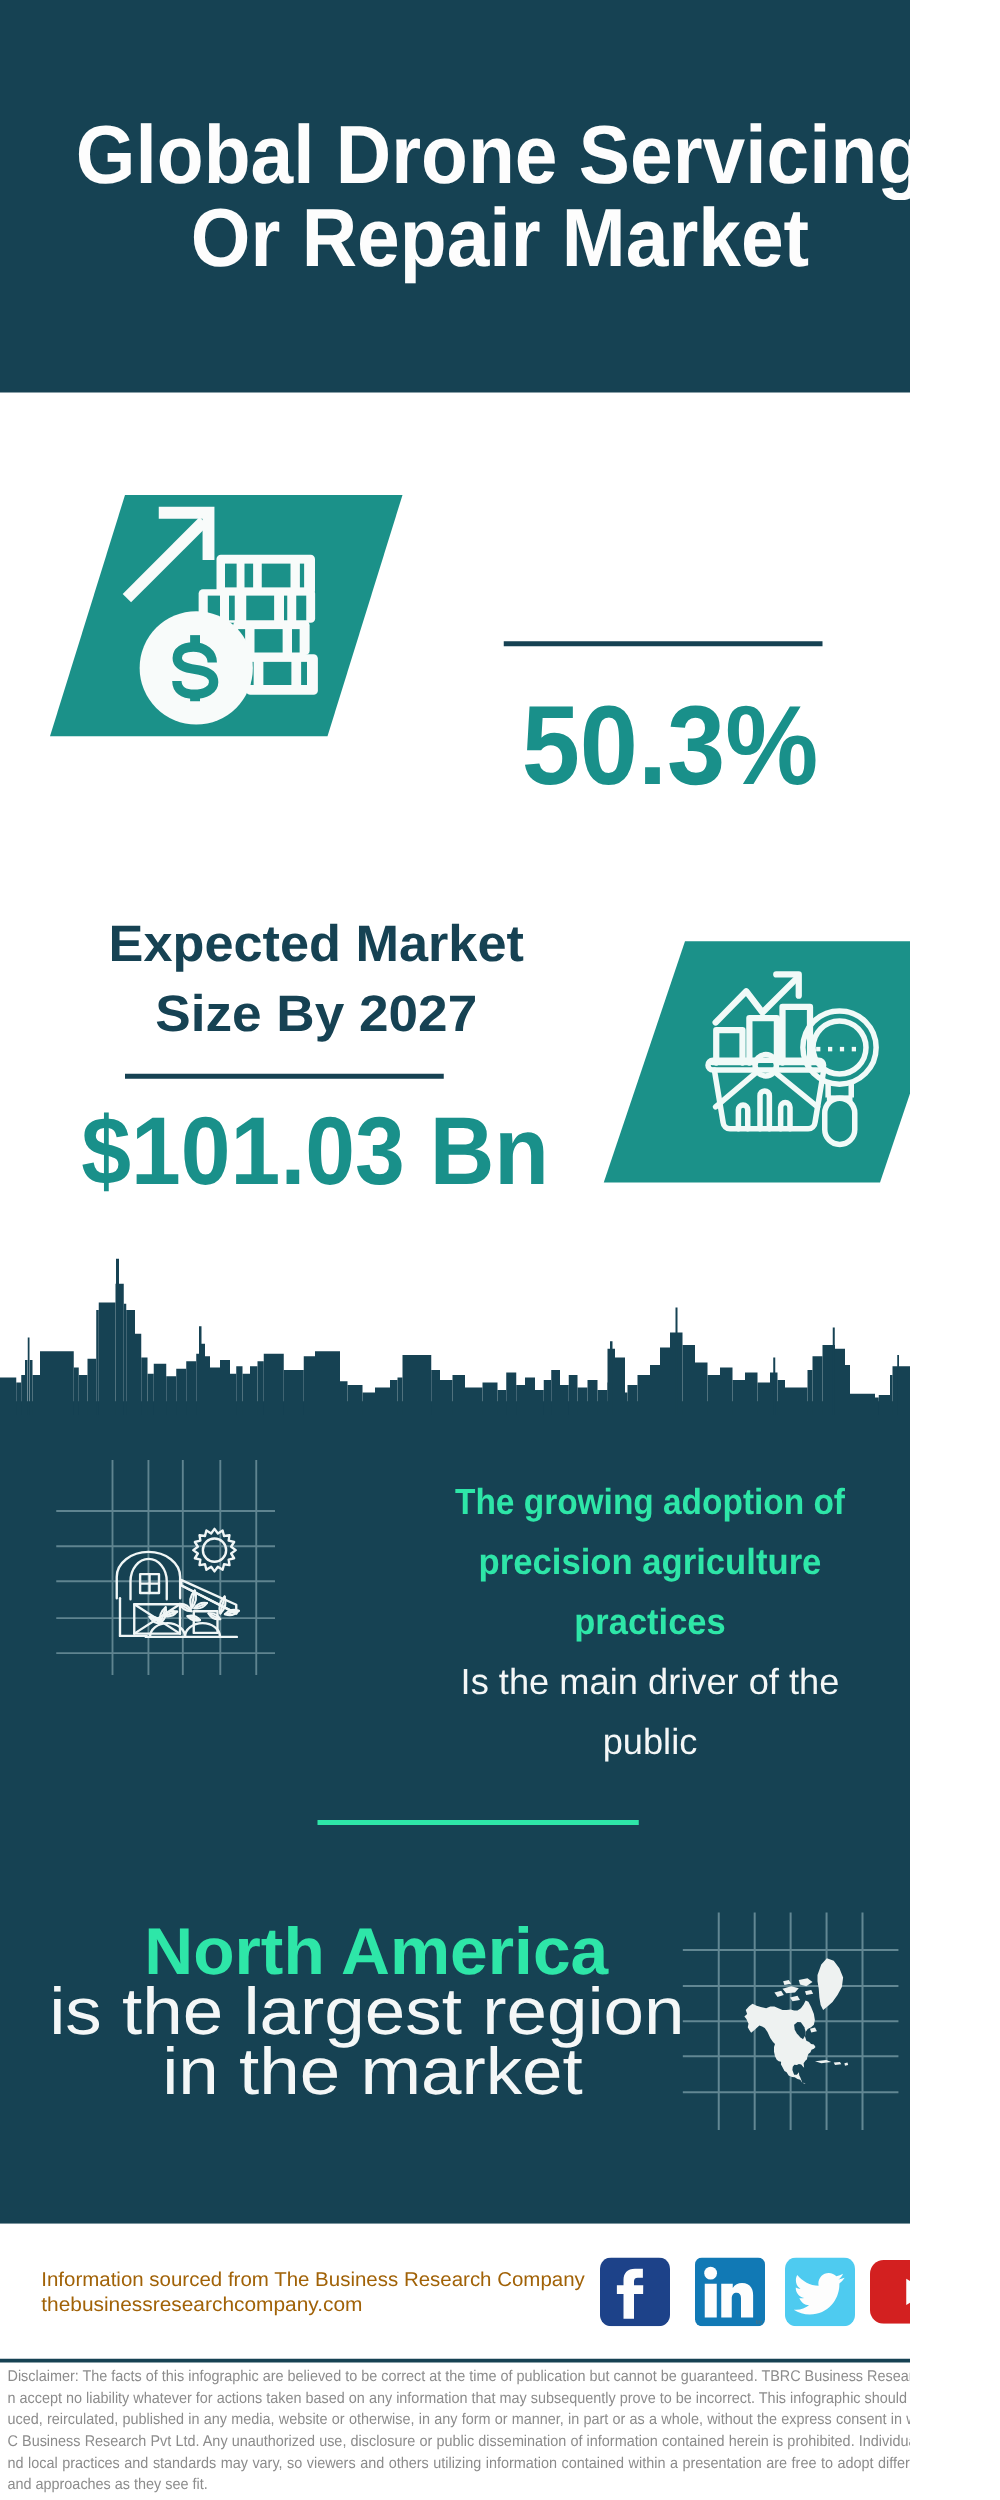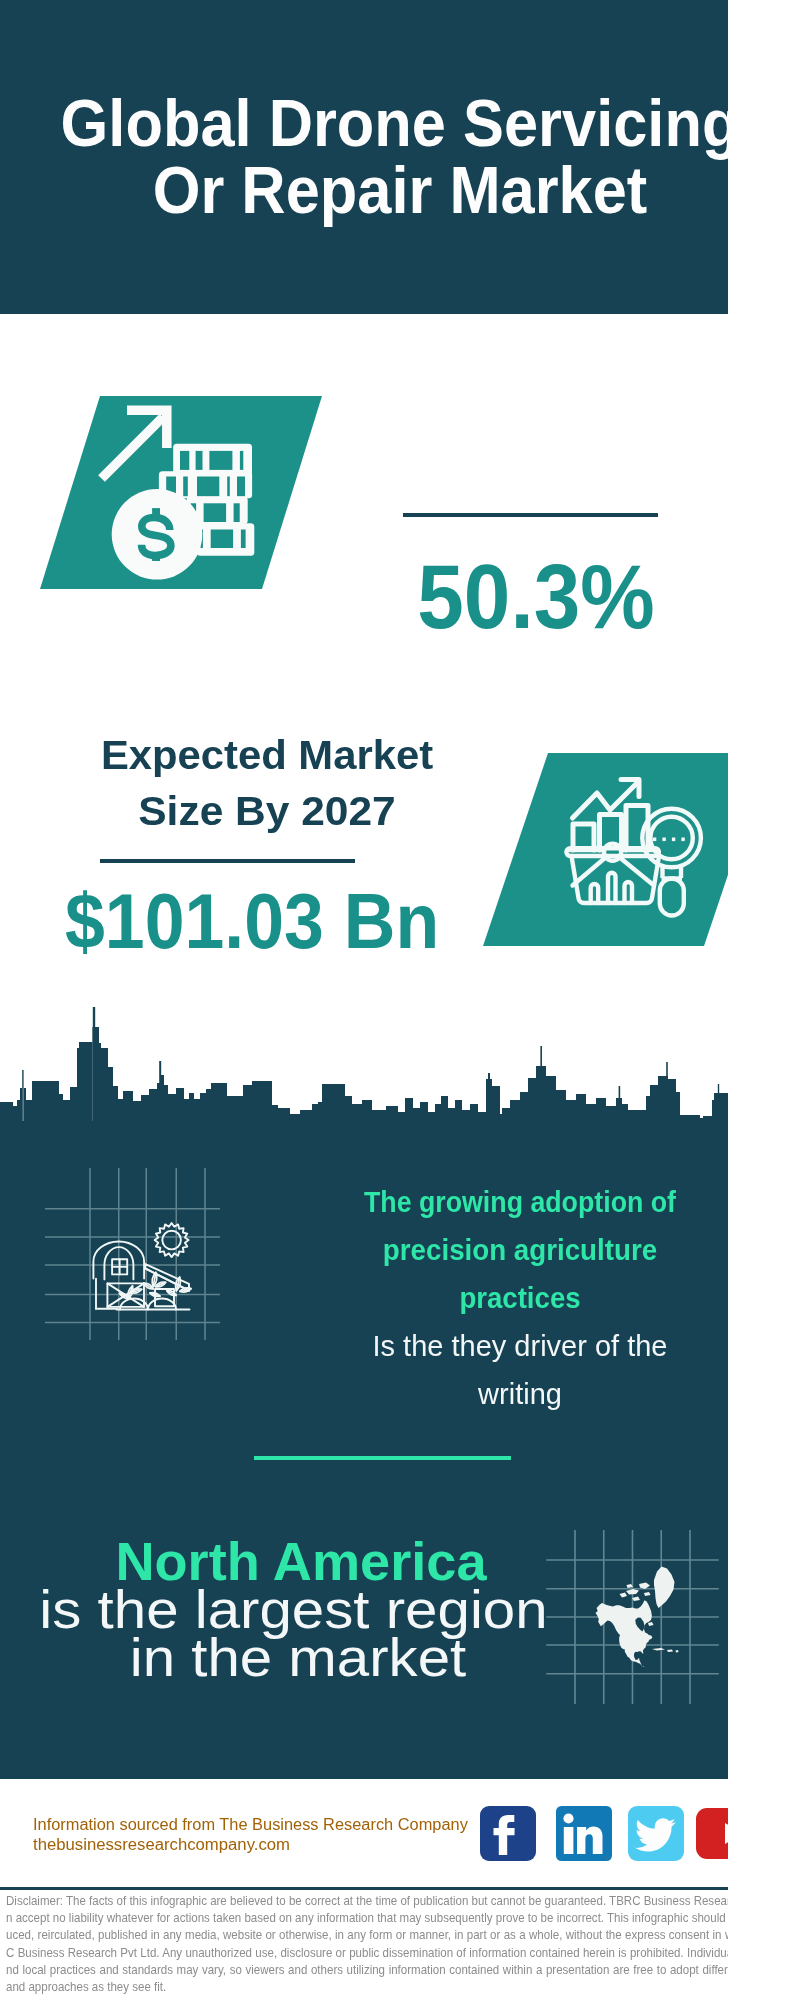--- a/index.html
+++ b/index.html
@@ -108,21 +108,21 @@
       </g>
       <g fill="#1b9189">
         <rect x="152.1" y="128.1" width="7.9" height="11"></rect>
         <rect x="152.1" y="173.0" width="7.9" height="8.0"></rect>
       </g>
     </g>
   </svg>
   <div class="rule" style="left:403px;top:513px;width:255px;"></div>
   <div class="bignum" style="left:336px;top:552px;width:400px;line-height:90px;transform:scaleX(0.930);">50.3%</div>
 
-  <div class="stat-h" style="position:absolute;left:67px;top:0;width:400px;height:120px;">
+  <div class="stat-h" style="position:absolute;left:53px;top:0;width:400px;height:120px;">
     <div style="top:734.5px;transform:scaleX(1.0195)">Expected Market</div>
     <div style="top:791px;transform:scaleX(1.0365)">Size By 2027</div>
   </div>
   <div class="rule" style="left:100px;top:859px;width:255px;"></div>
   <div class="bignum" style="left:51px;top:883px;width:400px;font-size:77px;line-height:77px;transform:scaleX(0.930);">$101.03 Bn</div>
   <div class="dark"></div>
   <svg class="skyline" style="left:0;top:1000px;width:800px;height:132px;" viewBox="0 0 800 132">
     <g fill="#164253">
       <rect x="0" y="102" width="13" height="30"></rect>
       <rect x="13" y="106" width="4" height="26"></rect>
@@ -312,22 +312,22 @@
         <circle cx="111.6" cy="60.1" r="9.3"></circle>
         <path d="M111.6 43.1 L114.3 46.8 L118.1 44.4 L119.2 48.8 L123.6 48.1 L122.9 52.5 L127.3 53.6 L124.9 57.4 L128.6 60.1 L124.9 62.8 L127.3 66.6 L122.9 67.7 L123.6 72.1 L119.2 71.4 L118.1 75.8 L114.3 73.4 L111.6 77.1 L108.9 73.4 L105.1 75.8 L104.0 71.4 L99.6 72.1 L100.3 67.7 L95.9 66.6 L98.3 62.8 L94.6 60.1 L98.3 57.4 L95.9 53.6 L100.3 52.5 L99.6 48.1 L104.0 48.8 L105.1 44.4 L108.9 46.8 Z"></path>
       </g>
     </g>
   </svg>
 
   <div class="drv-txt" style="left:280px;top:0;width:480px;height:10px;font-size:29px;line-height:41px;">
     <div class="accent" style="top:1182px;transform:scaleX(0.9223)">The growing adoption of</div>
     <div class="accent" style="top:1230px;transform:scaleX(0.956)">precision agriculture</div>
     <div class="accent" style="top:1278px;transform:scaleX(0.9511)">practices</div>
-    <div class="whitetxt" style="top:1326px">Is the they driver of the</div>
-    <div class="whitetxt" style="top:1374px">writing</div>
+    <div class="whitetxt" style="top:1326px">Is the main driver of the</div>
+    <div class="whitetxt" style="top:1374px">public</div>
   </div>
 
   <div class="greenrule" style="left:254px;top:1456px;width:257px;"></div>
 
   <div class="drv-txt" style="left:61px;top:0;width:480px;height:10px;font-size:53px;line-height:41px;">
     <div class="accent" style="top:1541px;transform:scaleX(1.0217)">North America</div>
     <div class="whitetxt" style="top:1589px;transform:translateX(-7.5px) scaleX(1.0989)">is the largest region</div>
     <div class="whitetxt" style="top:1637px;transform:translateX(-3px) scaleX(1.0983)">in the market</div>
   </div>
 

